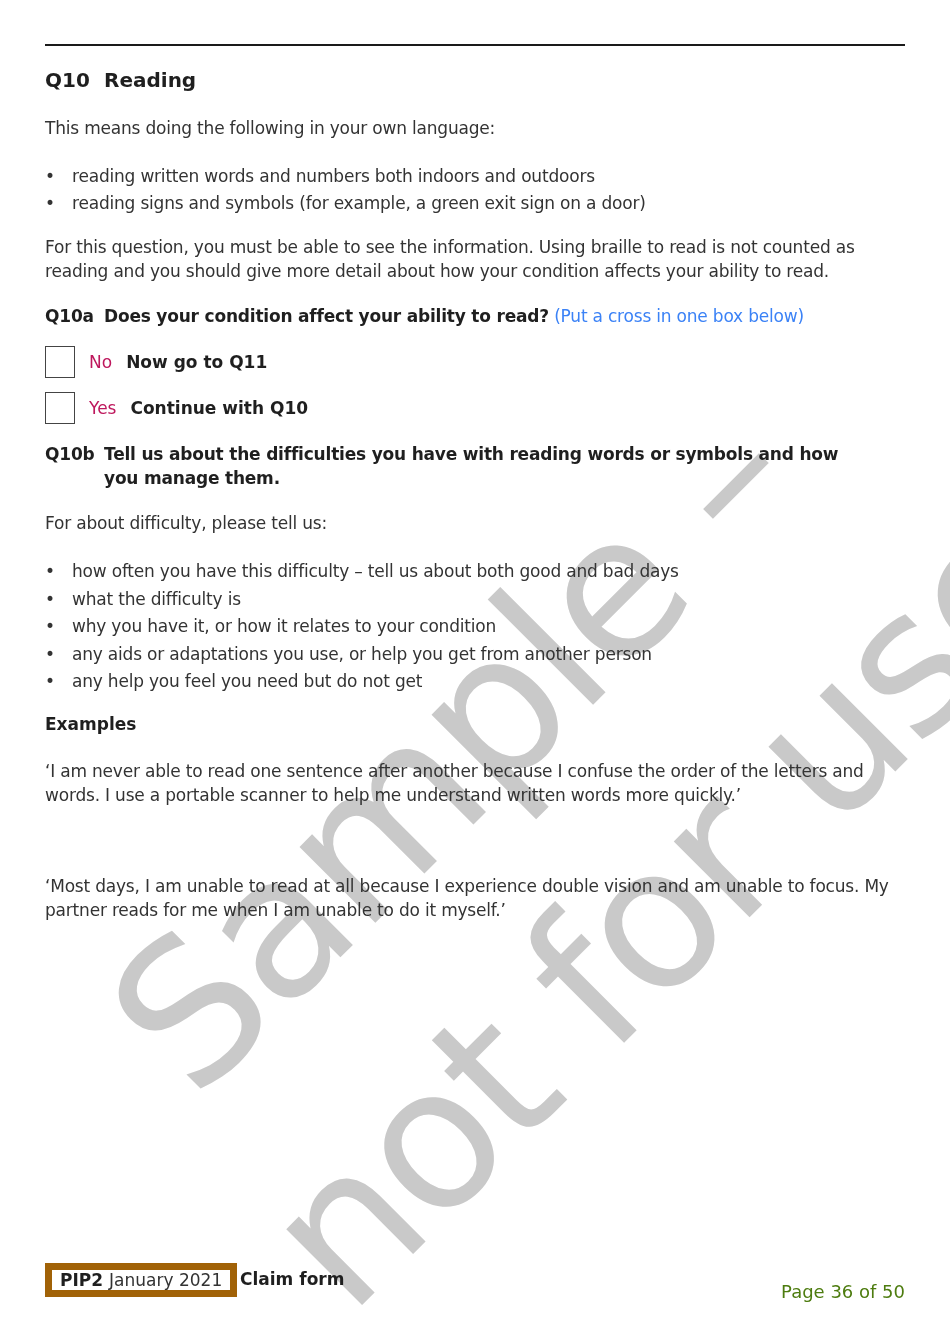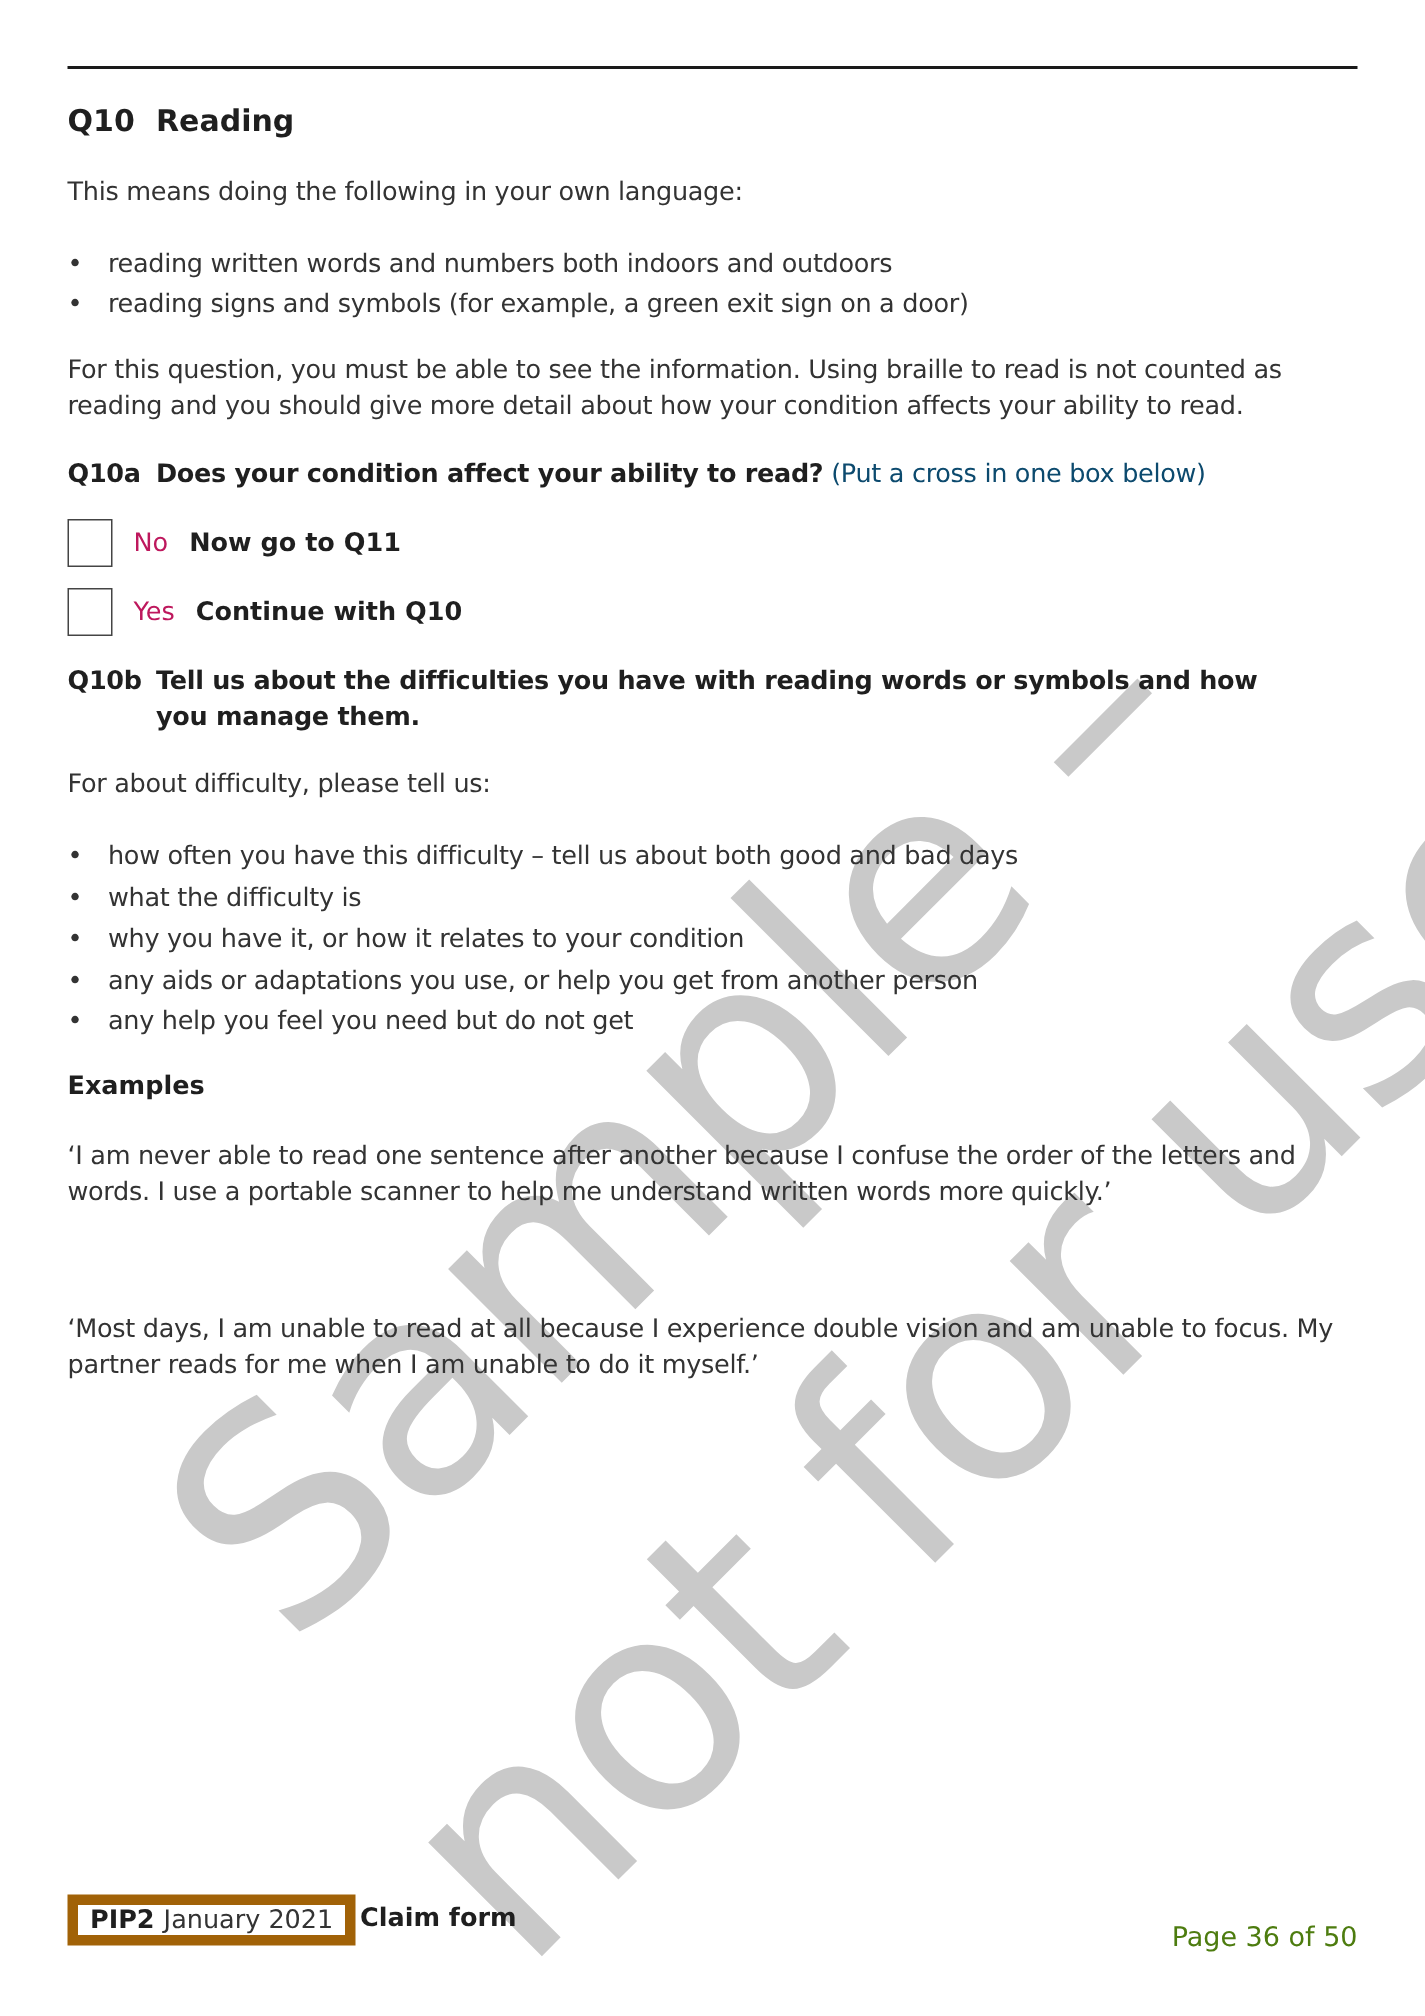--- a/index.html
+++ b/index.html
@@ -31,21 +31,21 @@
 
   .p { position: absolute; left: 45px; font-size: 17px; line-height: 23.5px; color: #333; letter-spacing: -0.2px; }
   .bullets { position: absolute; left: 45px; margin: 0; padding: 0; list-style: none; font-size: 17px; color: #333; letter-spacing: -0.2px; }
   .bullets li { position: relative; padding-left: 27px; }
   .bullets li .dot { position: absolute; left: 0; top: 0; }
 
   .sub-q { position: absolute; left: 45px; font-size: 17px; line-height: 23.5px; color: #1f1f1f; letter-spacing: -0.2px; }
   .sub-q .num { position: absolute; left: 0; top: 0; font-weight: bold; }
   .sub-q .text { display: block; margin-left: 59px; }
   .sub-q b { font-weight: bold; }
-  .sub-q .hint { font-weight: normal; color: #0c4a6e; }
+  .sub-q .hint { font-weight: normal; color: #3b82f6; }
 
   .option { position: absolute; left: 45px; height: 34px; display: flex; align-items: center; font-size: 17px; }
   .checkbox { width: 30px; height: 32px; border: 1px solid #444; box-sizing: border-box; background: #fff; margin-right: 14px; }
   .opt-label { color: #be185d; margin-right: 14px; }
   .opt-instr { font-weight: bold; color: #1f1f1f; }
 
   .examples-h { position: absolute; left: 45px; top: 714px; font-size: 17px; font-weight: bold; color: #1f1f1f; }
 
   .footer-box {
     position: absolute; left: 45px; top: 1263px; height: 34px; border: 7px solid #a16207;

